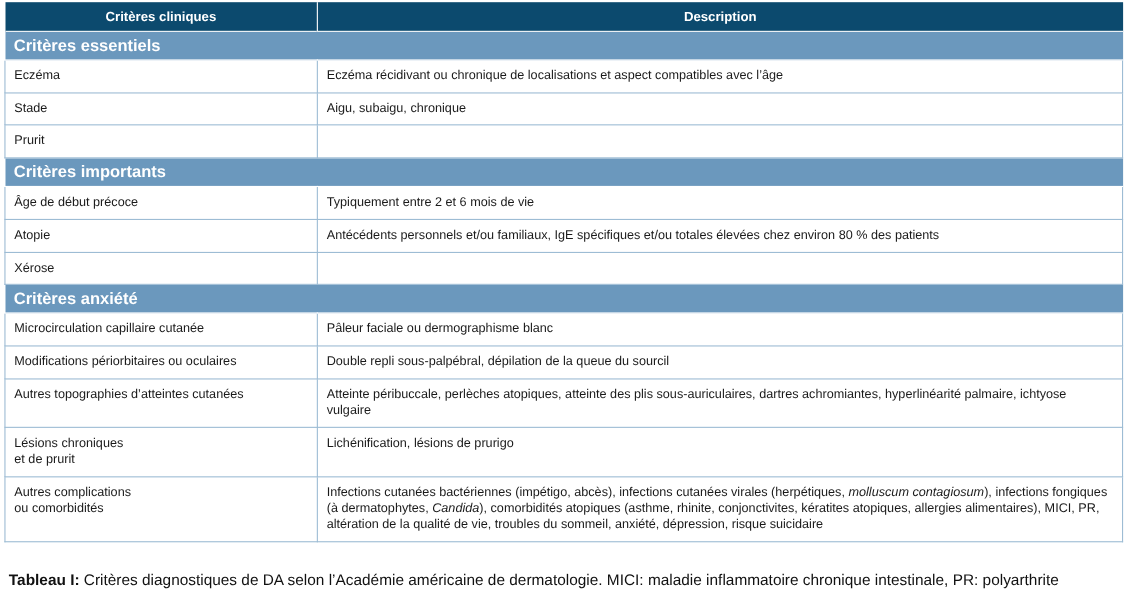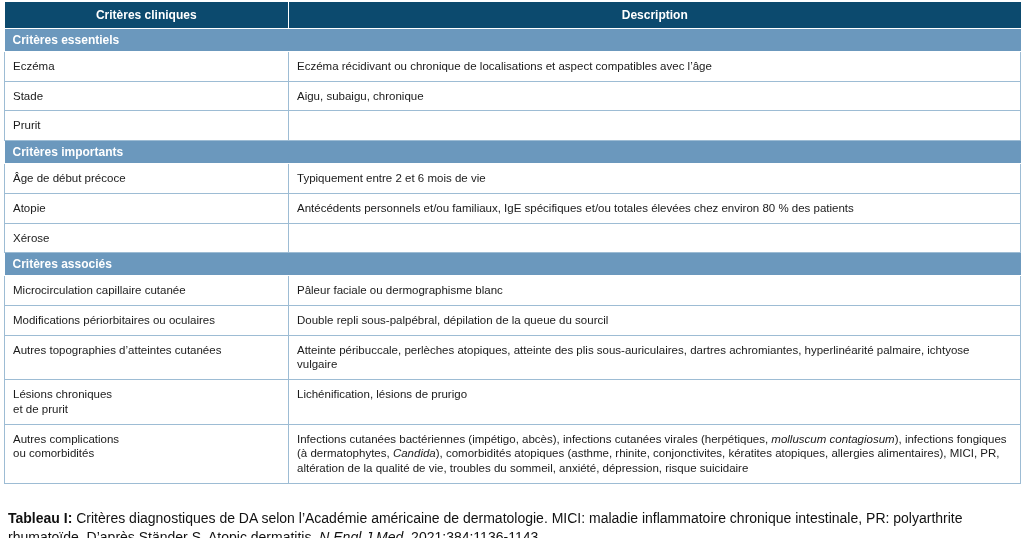--- a/index.html
+++ b/index.html
@@ -39,21 +39,21 @@
     padding: 6px 4px;
     border: none;
   }
   thead th.sep {
     border-left: 1px solid #ffffff;
   }
   tr.section td {
     background: #6b98bd;
     color: #ffffff;
     font-weight: bold;
-    font-size: 12px;
+    font-size: 15px;
     padding: 4px 8px;
     border-top: 1px solid #ffffff;
     border-bottom: 1px solid #ffffff;
   }
   tr.row td {
     border: 1px solid #9dbcd4;
     padding: 7px 8px;
     vertical-align: top;
     line-height: 1.28;
     background: #ffffff;
@@ -118,21 +118,21 @@
       <tr class="row">
         <td class="label">Atopie</td>
         <td>Antécédents personnels et/ou familiaux, IgE spécifiques et/ou totales élevées chez environ 80 % des patients</td>
       </tr>
       <tr class="row">
         <td class="label">Xérose</td>
         <td>&nbsp;</td>
       </tr>
 
       <tr class="section">
-        <td colspan="2">Critères associés</td>
+        <td colspan="2">Critères anxiété</td>
       </tr>
 
       <tr class="row">
         <td class="label">Microcirculation capillaire cutanée</td>
         <td>Pâleur faciale ou dermographisme blanc</td>
       </tr>
       <tr class="row">
         <td class="label">Modifications périorbitaires ou oculaires</td>
         <td>Double repli sous-palpébral, dépilation de la queue du sourcil</td>
       </tr>

